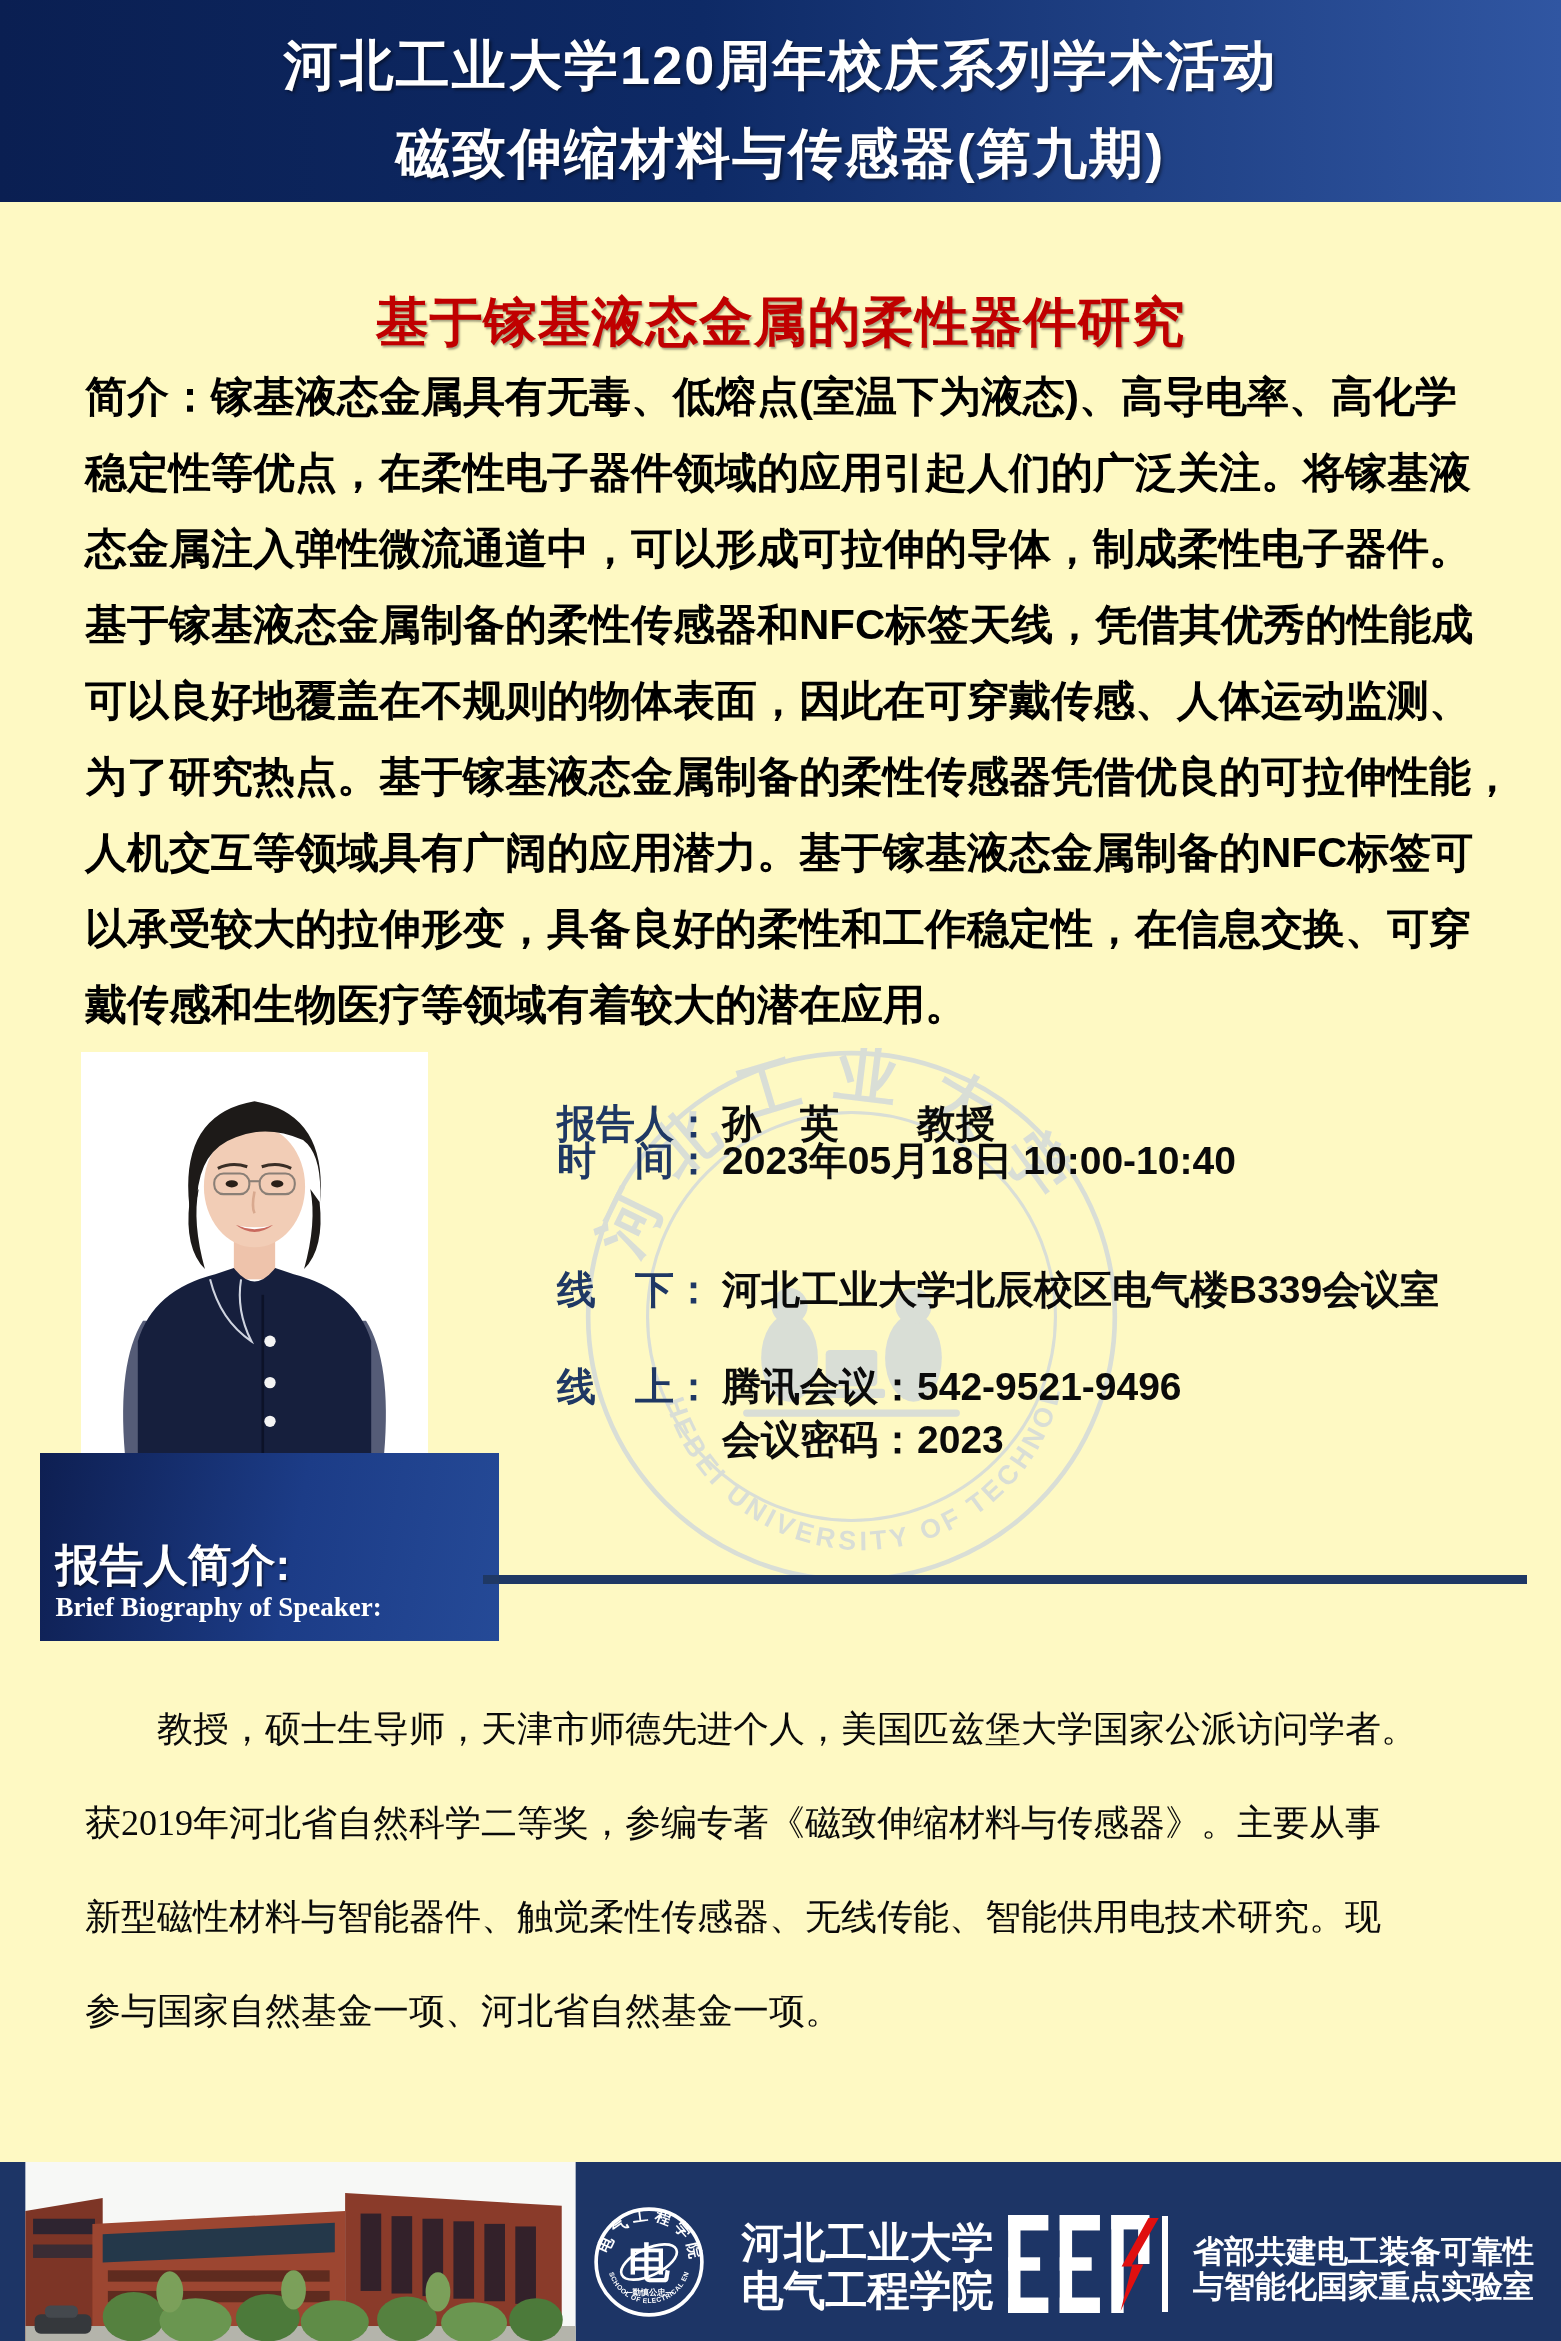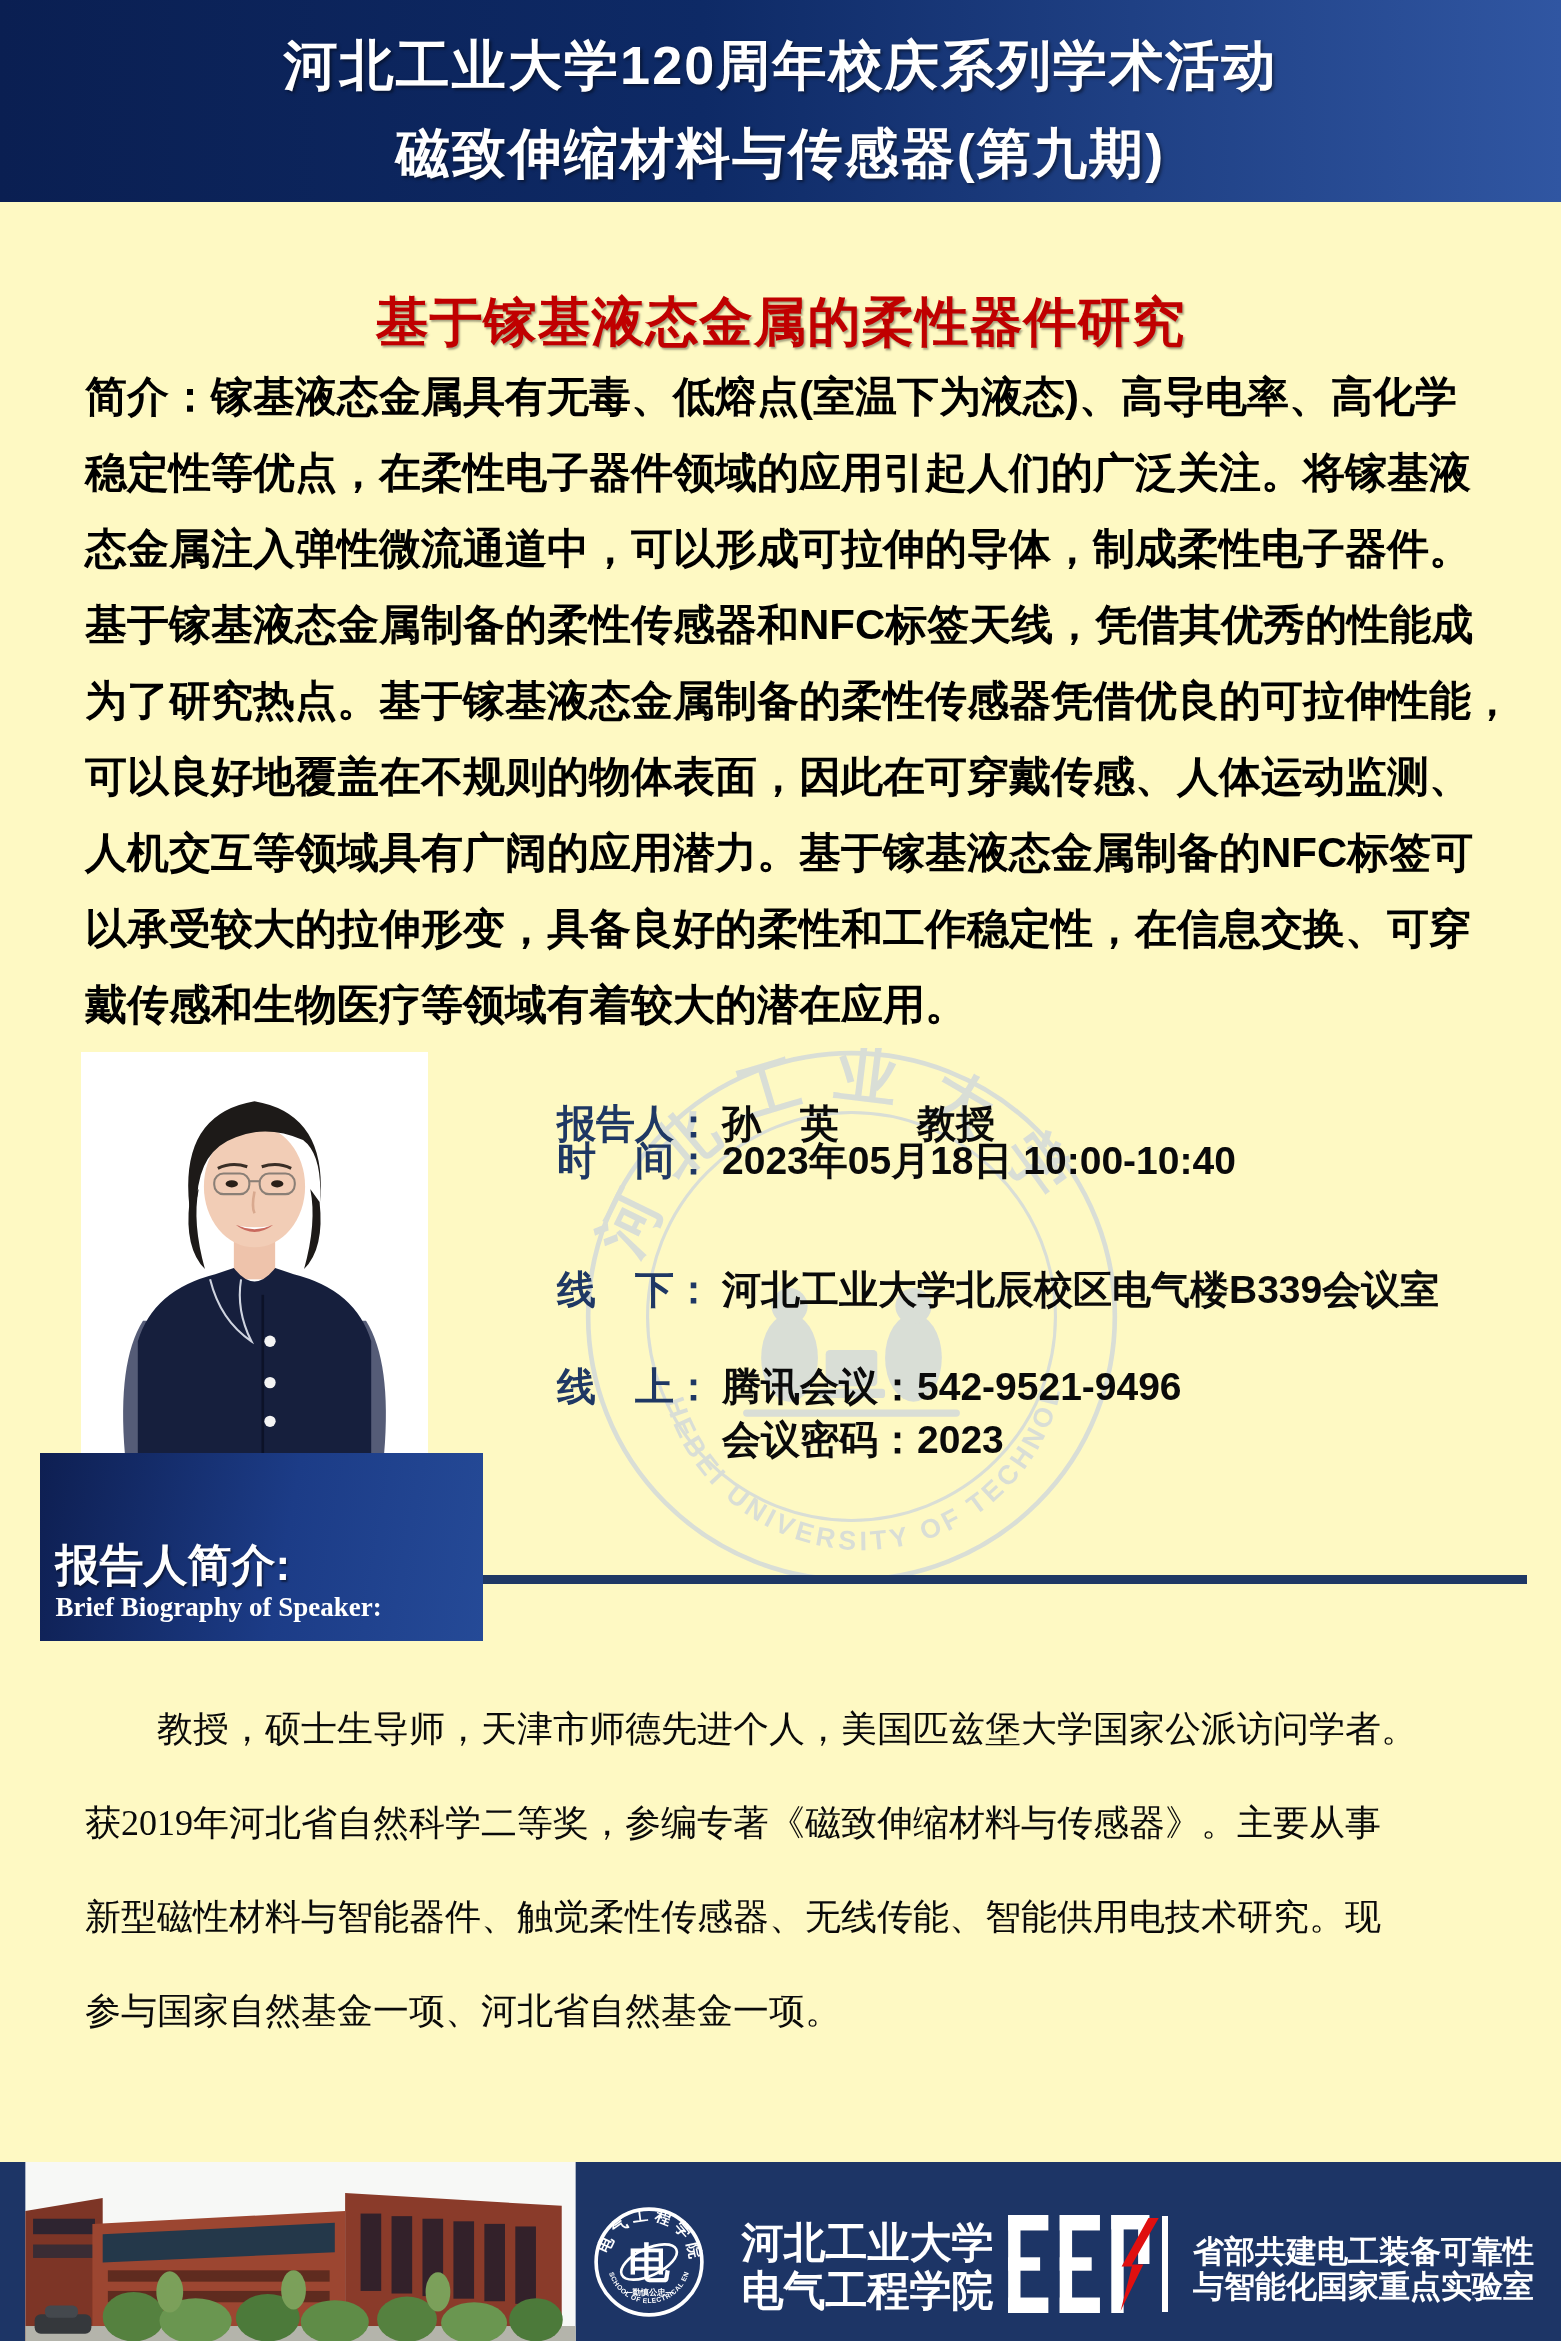--- a/index.html
+++ b/index.html
@@ -55,20 +55,21 @@
   }
   .row-speaker{top:1078px;margin-top:19px;}
   .row-time{top:1134px;}
   .row-offline{top:1263px;}
   .row-online{top:1360px;}
   .row-passcode{top:1413px;}
   
   .bio-box{
     position:absolute;left:40px;top:1453px;width:443px;height:188px;
     background:linear-gradient(100deg,#0e1f52 0%,#1c3c87 55%,#254a97 100%);
+    padding-left:16px;
   }
   .bio-box-title{
     position:absolute;left:15.5px;top:83px;color:#ffffff;font-weight:bold;
     font-size:44px;white-space:nowrap;text-shadow:1.5px 1.5px 2.1px rgba(0,0,0,.5);
   }
   .bio-box-sub{
     position:absolute;left:15.5px;top:139px;color:#ffffff;font-weight:bold;
     font-family:"Liberation Serif",serif;font-size:27px;white-space:nowrap;
   }
   .bio-bar{
@@ -114,22 +115,22 @@
     <div class="header-line header-line2">磁致伸缩材料与传感器(第九期)</div>
   </div>
 
   <div class="lecture-title">基于镓基液态金属的柔性器件研究</div>
 
   <div class="intro">
     <div class="intro-line">简介：镓基液态金属具有无毒、低熔点(室温下为液态)、高导电率、高化学</div>
     <div class="intro-line">稳定性等优点，在柔性电子器件领域的应用引起人们的广泛关注。将镓基液</div>
     <div class="intro-line">态金属注入弹性微流通道中，可以形成可拉伸的导体，制成柔性电子器件。</div>
     <div class="intro-line">基于镓基液态金属制备的柔性传感器和NFC标签天线，凭借其优秀的性能成</div>
+    <div class="intro-line">可以良好地覆盖在不规则的物体表面，因此在可穿戴传感、人体运动监测、</div>
     <div class="intro-line">为了研究热点。基于镓基液态金属制备的柔性传感器凭借优良的可拉伸性能，</div>
-    <div class="intro-line">可以良好地覆盖在不规则的物体表面，因此在可穿戴传感、人体运动监测、</div>
     <div class="intro-line">人机交互等领域具有广阔的应用潜力。基于镓基液态金属制备的NFC标签可</div>
     <div class="intro-line">以承受较大的拉伸形变，具备良好的柔性和工作稳定性，在信息交换、可穿</div>
     <div class="intro-line">戴传感和生物医疗等领域有着较大的潜在应用。</div>
   </div>
 
   <svg class="seal" width="537" height="537" viewBox="0 0 1040 1040">
     <g fill="none" stroke="#bcc8e6" stroke-width="9">
       <circle cx="520" cy="520" r="510"></circle>
       <circle cx="520" cy="520" r="395" stroke-width="6"></circle>
     </g>

